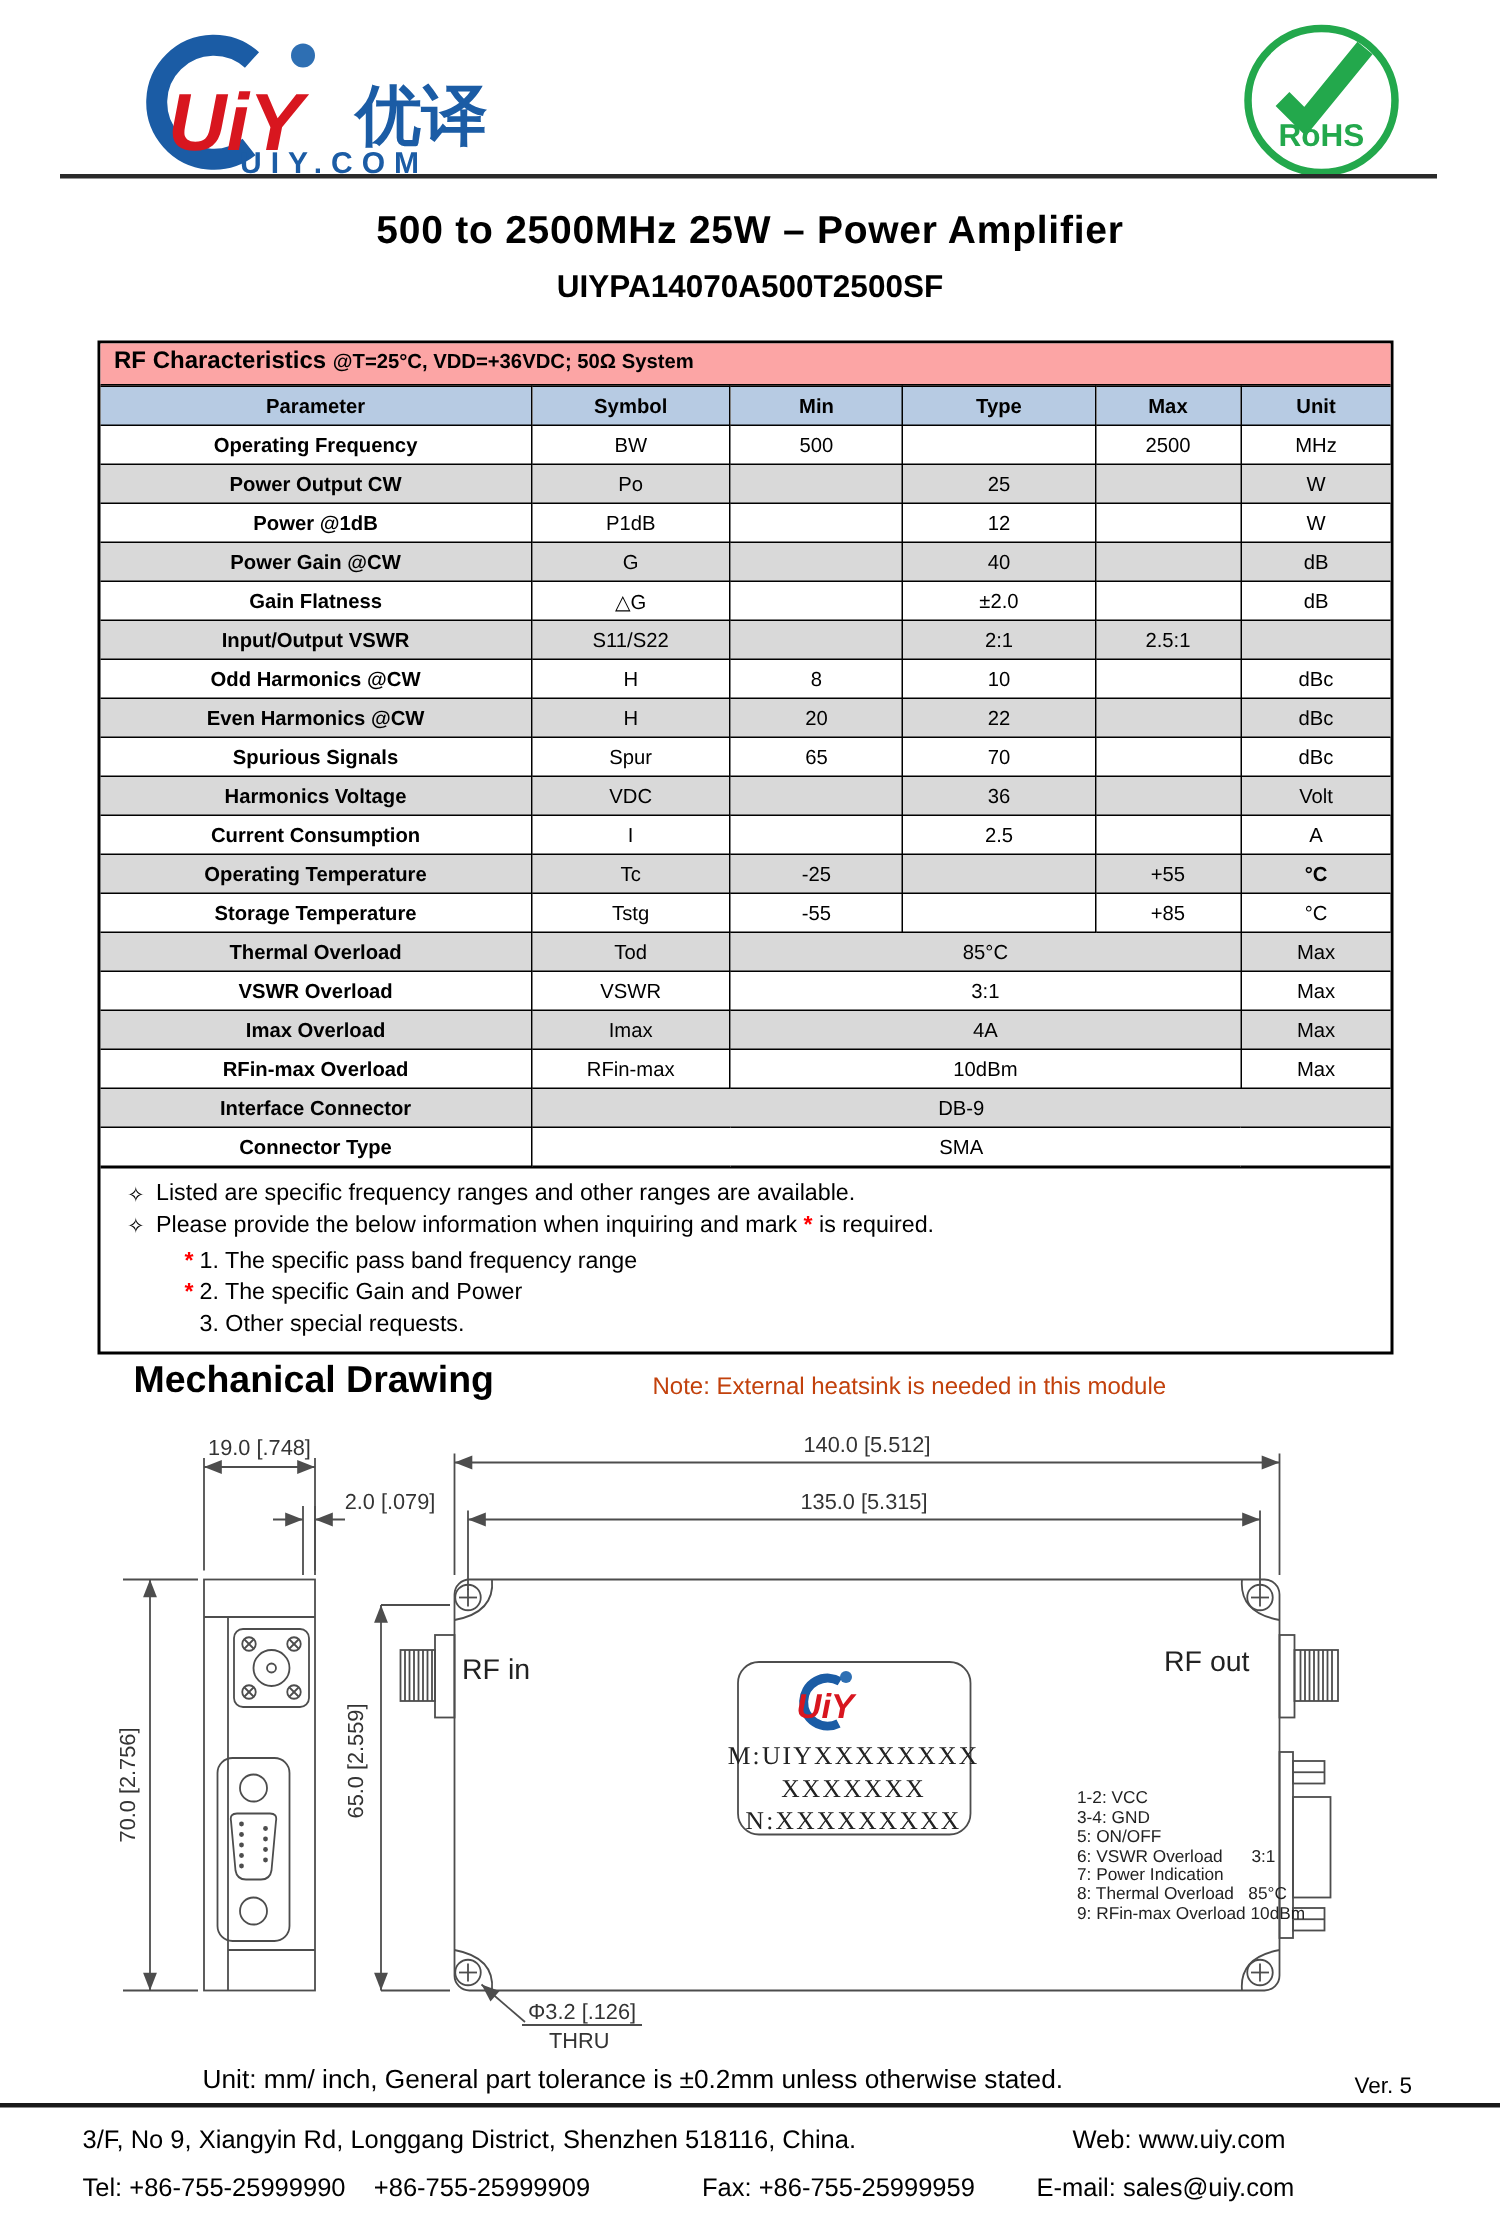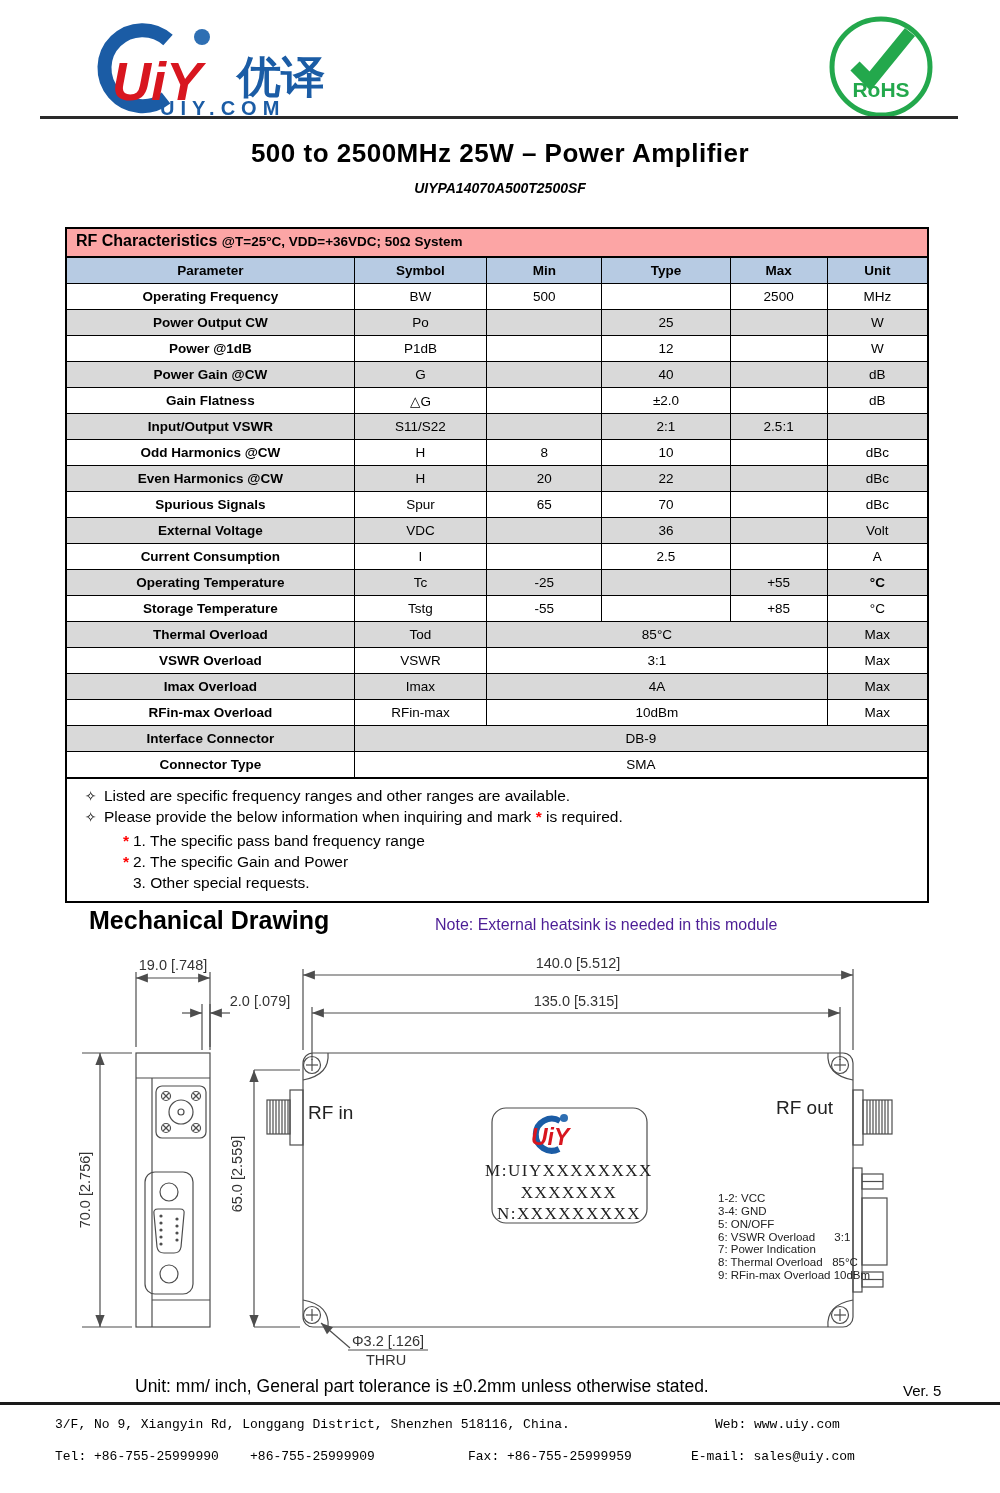--- a/index.html
+++ b/index.html
@@ -4,21 +4,21 @@
 <style>
   html,body{margin:0;padding:0;background:#fff;}
   .page{position:relative;width:1000px;height:1493px;background:#fff;overflow:hidden;
         font-family:"Liberation Sans",sans-serif;color:#000;}
   .abs{position:absolute;}
   
   .toprule{position:absolute;left:40px;top:116px;width:918px;height:3px;background:#2a2a2a;}
   .title1{position:absolute;left:0;top:138px;width:100%;text-align:center;
           font-size:26px;font-weight:bold;letter-spacing:0.5px;}
   .title2{position:absolute;left:0;top:180px;width:100%;text-align:center;
-          font-size:14px;font-weight:bold;font-style:italic;}
+          font-size:21px;font-weight:bold;}
   
   .tblock{position:absolute;left:65px;top:227px;width:860px;border:2px solid #000;background:#fff;}
   .tbar{background:#fca5a5;border-bottom:1px solid #000;padding:3px 8px 3px 9px;height:21px;}
   .tbar .t-main{font-size:16px;font-weight:bold;}
   .tbar .t-cond{font-size:13.5px;font-weight:bold;}
   table.rf{border-collapse:collapse;width:100%;table-layout:fixed;}
   table.rf th, table.rf td{border:1px solid #000;height:25px;text-align:center;
           font-size:13.5px;padding:0 2px;overflow:hidden;white-space:nowrap;}
   table.rf th{background:#b7cbe3;font-weight:bold;margin-left:44px;}
   table.rf td.param{font-weight:bold;}
@@ -28,27 +28,27 @@
   table.rf tr > *:last-child{border-right:none;}
   
   .notes{border-top:1px solid #000;padding:6px 10px 8px 10px;font-size:15.5px;line-height:20px;}
   .note-line{display:flex;margin-top:1px;}
   .note-dia{width:27px;text-align:center;flex:none;font-size:14px;}
   .note-items{margin-left:46px;margin-top:4px;}
   .note-item{margin-top:1px;}
   .star{color:#ff0000;font-weight:bold;display:inline-block;width:10px;}
   
   .mech-h{position:absolute;left:55px;top:906px;font-size:25px;font-weight:bold;margin-left:34px;}
-  .mech-note{position:absolute;left:435px;top:916px;font-size:16px;color:#4c1d95;}
+  .mech-note{position:absolute;left:435px;top:916px;font-size:16px;color:#c2410c;}
   svg.draw{position:absolute;left:60px;top:942px;}
   
   .unitnote{position:absolute;left:135px;top:1376px;font-size:17.5px;}
   .ver{position:absolute;left:903px;top:1382px;font-size:15px;}
   .footer{position:absolute;left:0;top:1402px;width:1000px;height:91px;border-top:3px solid #1a1a1a;}
-  .footer span{position:absolute;font-size:13px;white-space:pre;font-family:Liberation Mono, monospace;}
+  .footer span{position:absolute;font-size:17px;white-space:pre;}
   .f-address{left:55px;top:12px;}
   .f-web{left:715px;top:12px;}
   .f-tel{left:55px;top:44px;}
   .f-fax{left:468px;top:44px;}
   .f-email{left:691px;top:44px;}
 </style>
 </head>
 <body>
 
 <div class="page">
@@ -163,21 +163,21 @@
           </tr>
           <tr>
             <td class="param">Spurious Signals</td>
             <td>Spur</td>
             <td>65</td>
             <td>70</td>
             <td></td>
             <td>dBc</td>
           </tr>
           <tr class="alt">
-            <td class="param">External Voltage</td>
+            <td class="param">Harmonics Voltage</td>
             <td>VDC</td>
             <td></td>
             <td>36</td>
             <td></td>
             <td>Volt</td>
           </tr>
           <tr>
             <td class="param">Current Consumption</td>
             <td>I</td>
             <td></td>

